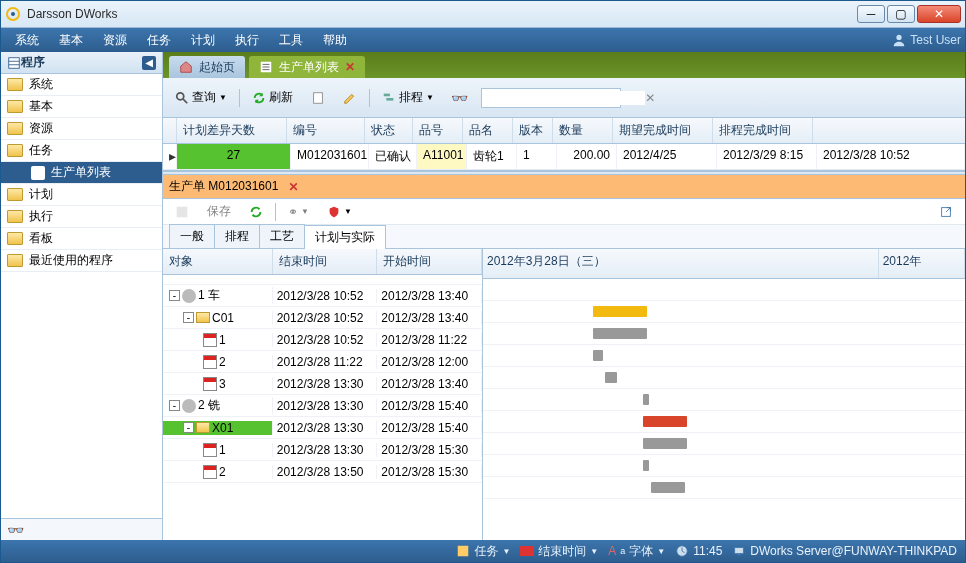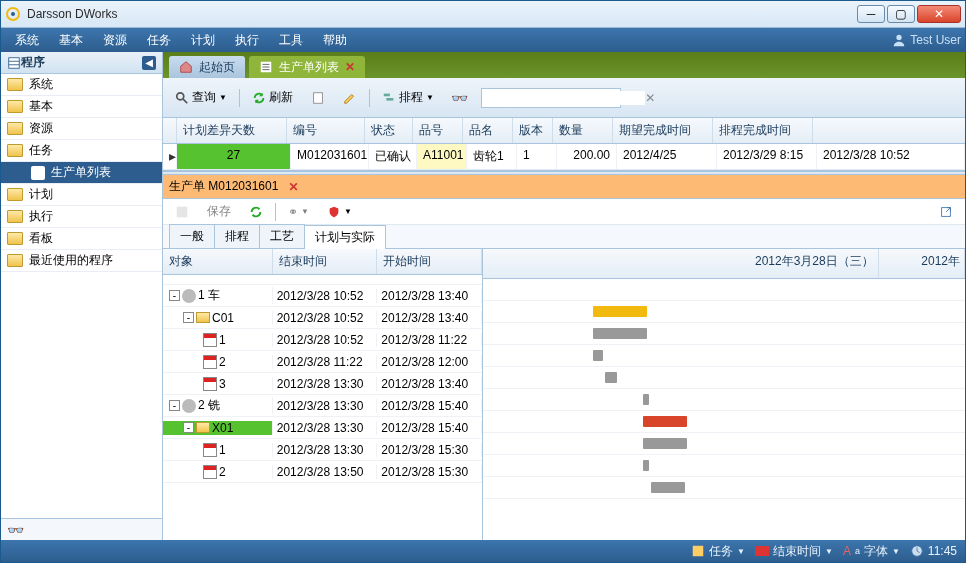--- a/index.html
+++ b/index.html
@@ -61,21 +61,21 @@
 .tree-row .obj{width:110px;padding-left:4px;display:flex;align-items:center;gap:2px;border-right:1px solid #eef2f7;overflow:hidden}
 .tree-row .t{width:105px;padding:0 4px;border-right:1px solid #eef2f7;white-space:nowrap}
 .tree-row.sel .obj{background:#56c22f}
 .exp{width:11px;height:11px;border:1px solid #888;display:inline-flex;align-items:center;justify-content:center;font-size:10px;line-height:1;background:#fff}
 .gear{width:14px;height:14px;border-radius:50%;background:#bbb;display:inline-block}
 .fld2{width:14px;height:11px;background:linear-gradient(#ffe9a8,#f0c44c);border:1px solid #bf9a2e;display:inline-block}
 .cal{width:14px;height:14px;background:#fff;border:1px solid #888;display:inline-block;position:relative}
 .cal::before{content:"";position:absolute;top:0;left:0;right:0;height:4px;background:#d22}
 .gantt{flex:1;overflow:auto;position:relative}
 .gantt-hdr{display:flex;background:linear-gradient(#f6f9fd,#e4edf6);border-bottom:1px solid #a9c5de;height:30px}
-.gantt-hdr .d{flex:1;text-align:right;padding:4px;border-right:1px solid #cfdcea;color:#1a3a5a}
+.gantt-hdr .d{flex:1;text-align:left;padding:4px;border-right:1px solid #cfdcea;color:#1a3a5a}
 .gantt-body{position:relative}
 .grow{height:22px;border-bottom:1px solid #eef2f7;position:relative}
 .bar{position:absolute;height:11px;top:5px;border-radius:1px}
 .bar.y{background:#f2b90f}
 .bar.g{background:#999}
 .bar.r{background:#d9452a}
 .statusbar{height:22px;background:linear-gradient(#3c75ad,#2d5d8e);color:#e8f2fb;display:flex;align-items:center;padding:0 8px;gap:10px;font-size:11px}
 .statusbar .seg{display:flex;align-items:center;gap:4px}
 .statusbar .fill{flex:1}
 .icon-sm{width:14px;height:14px;display:inline-block}
@@ -453,13 +453,20 @@
       <span>字体</span>
       <span style="font-size:8px">▼</span>
     </span>
   <span class="seg">
       <svg class="icon-sm" viewBox="0 0 16 16">
         <circle cx="8" cy="8" r="6" fill="#cde" stroke="#47a"></circle>
         <path d="M8 4v4l3 2" stroke="#47a" fill="none"></path>
       </svg>
       <span>11:45</span>
     </span>
+  <span class="seg">
+      <svg class="icon-sm" viewBox="0 0 16 16">
+        <rect x="3" y="4" width="10" height="7" fill="#cde" stroke="#47a"></rect>
+        <rect x="6" y="11" width="4" height="2" fill="#47a"></rect>
+      </svg>
+      <span>DWorks Server@FUNWAY-THINKPAD</span>
+    </span>
 </div>
 
 </body></html>

